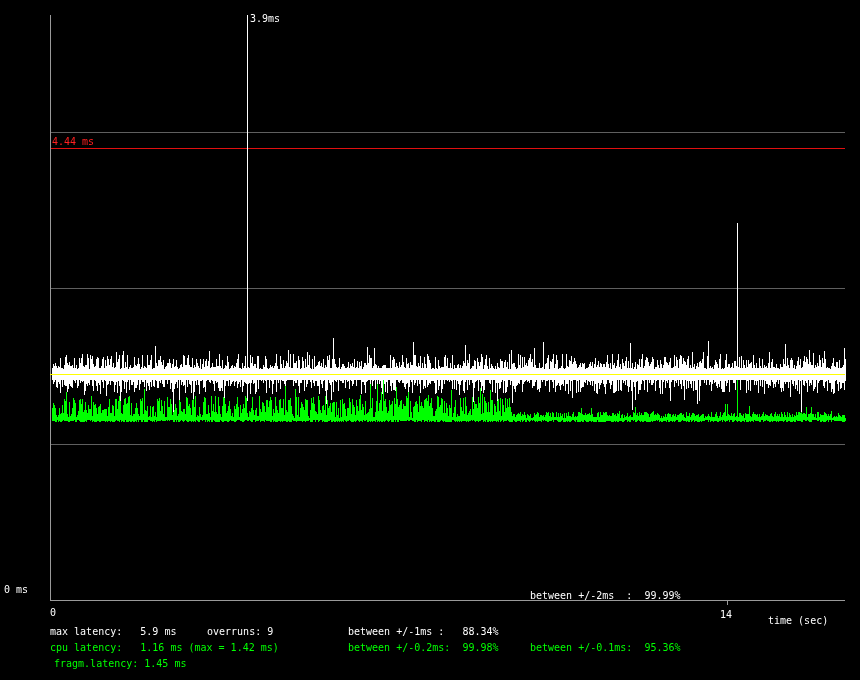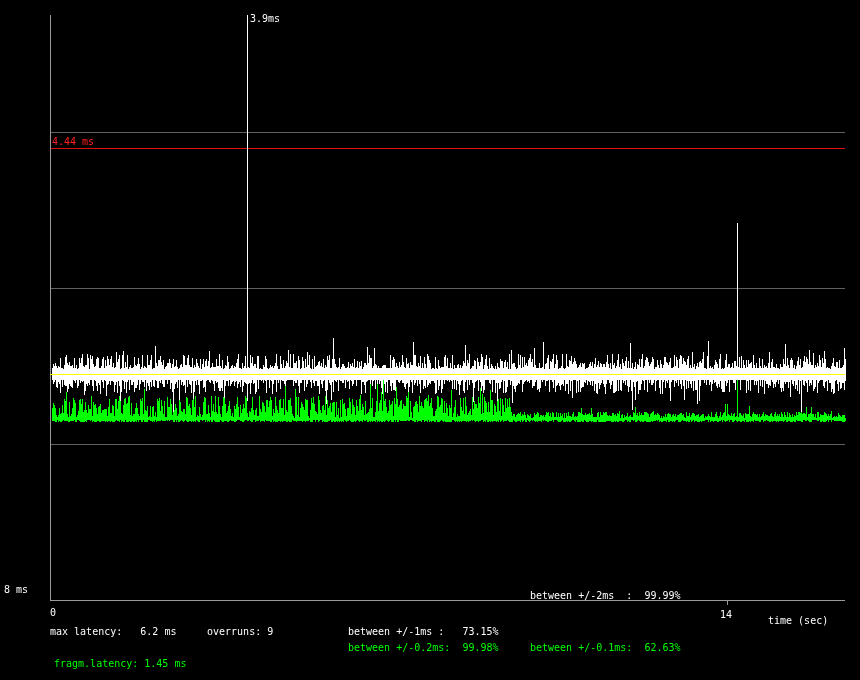--- a/index.html
+++ b/index.html
@@ -25,27 +25,28 @@
     <line id="yaxis" shape-rendering="crispEdges" x1="50.5" y1="15" x2="50.5" y2="600" stroke="#9a9a9a" stroke-width="1"></line>
     <line id="xaxis" shape-rendering="crispEdges" x1="50" y1="600.5" x2="845" y2="600.5" stroke="#9a9a9a" stroke-width="1"></line>
     <line id="tick10" shape-rendering="crispEdges" x1="727.5" y1="600" x2="727.5" y2="605" stroke="#9a9a9a" stroke-width="1"></line>
     <path id="greenpath" fill="none" stroke-width="1" shape-rendering="crispEdges" d="M52 408.2L52 420.8M53 403.2L53 421.0M54 405.3L54 420.5M55 407.8L55 421.8M56 415.0L56 421.9M57 416.9L57 420.4M58 414.5L58 422.3M59 408.0L59 421.0M60 414.2L60 422.2M61 412.6L61 421.6M62 404.6L62 421.1M63 412.8L63 420.4M64 399.0L64 420.6M65 400.7L65 421.4M66 391.7L66 421.2M67 413.6L67 420.9M68 417.0L68 422.2M69 402.3L69 421.5M70 416.4L70 420.6M71 414.1L71 421.0M72 408.4L72 421.4M73 398.2L73 420.7M74 400.0L74 420.2M75 402.5L75 421.6M76 417.1L76 421.6M77 415.4L77 420.3M78 411.4L78 420.4M79 400.3L79 420.5M80 398.7L80 422.2M81 403.6L81 422.2M82 398.5L82 422.3M83 411.6L83 422.2M84 410.2L84 421.8M85 402.1L85 421.4M86 409.8L86 421.5M87 412.5L87 420.4M88 404.5L88 420.1M89 409.0L89 420.2M90 408.9L90 420.8M91 396.0L91 420.2M92 415.5L92 421.5M93 402.3L93 420.5M94 405.4L94 422.3M95 404.1L95 421.7M96 408.0L96 422.2M97 414.4L97 421.2M98 406.9L98 420.9M99 406.0L99 422.0M100 403.7L100 422.0M101 412.6L101 421.2M102 409.9L102 421.2M103 409.5L103 421.2M104 408.8L104 421.4M105 408.9L105 422.3M106 408.6L106 420.7M107 416.4L107 421.9M108 407.2L108 420.6M109 399.0L109 421.0M110 412.5L110 422.2M111 412.5L111 421.2M112 404.8L112 421.8M113 405.6L113 422.3M114 415.7L114 421.5M115 399.1L115 420.8M116 399.3L116 420.3M117 409.2L117 420.9M118 400.5L118 420.5M119 396.2L119 422.2M120 399.5L120 420.2M121 413.2L121 422.0M122 413.7L122 421.4M123 405.2L123 422.1M124 399.3L124 422.0M125 397.5L125 420.0M126 404.4L126 421.9M127 402.5L127 422.1M128 397.4L128 421.9M129 395.8L129 420.9M130 415.4L130 422.1M131 402.6L131 422.1M132 415.5L132 420.7M133 414.4L133 421.7M134 414.3L134 422.1M135 408.4L135 421.4M136 403.3L136 422.2M137 408.2L137 420.4M138 413.7L138 421.8M139 415.6L139 420.4M140 399.4L140 420.1M141 400.5L141 421.6M142 398.0L142 422.3M143 413.7L143 420.1M144 388.6L144 421.7M145 410.1L145 422.0M146 411.4L146 421.8M147 405.7L147 421.6M148 417.1L148 420.2M149 415.5L149 420.1M150 405.7L150 420.9M151 417.0L151 420.8M152 406.9L152 421.5M153 406.2L153 420.7M154 416.4L154 422.3M155 411.6L155 420.4M156 416.7L156 422.0M157 398.5L157 421.4M158 400.5L158 420.5M159 397.8L159 420.6M160 411.0L160 420.7M161 399.9L161 420.1M162 406.1L162 421.2M163 414.1L163 420.9M164 401.0L164 421.1M165 416.7L165 420.9M166 416.7L166 420.3M167 396.9L167 421.1M168 407.0L168 420.1M169 407.4L169 420.7M170 399.2L170 420.0M171 404.2L171 420.4M172 414.9L172 420.3M173 408.9L173 421.9M174 410.2L174 421.7M175 404.2L175 420.2M176 407.9L176 421.5M177 415.8L177 420.4M178 414.1L178 421.9M179 400.3L179 421.9M180 402.3L180 421.1M181 411.0L181 420.2M182 411.8L182 421.1M183 409.2L183 421.6M184 408.9L184 421.3M185 414.3L185 420.3M186 397.4L186 420.6M187 398.2L187 421.8M188 405.6L188 422.0M189 403.6L189 421.3M190 408.4L190 420.9M191 414.7L191 422.0M192 399.7L192 420.7M193 396.8L193 421.7M194 406.5L194 420.5M195 396.4L195 422.3M196 416.8L196 420.3M197 414.6L197 420.6M198 416.3L198 421.5M199 407.0L199 421.5M200 413.8L200 420.3M201 417.0L201 420.1M202 415.4L202 420.7M203 402.3L203 420.2M204 396.9L204 420.4M205 398.4L205 421.8M206 413.6L206 420.2M207 414.0L207 422.2M208 405.0L208 420.6M209 412.8L209 422.2M210 417.4L210 420.0M211 396.1L211 422.3M212 411.0L212 421.5M213 403.7L213 420.4M214 411.5L214 421.2M215 396.1L215 421.6M216 412.0L216 421.6M217 413.6L217 422.2M218 396.7L218 421.6M219 406.3L219 422.3M220 413.6L220 420.2M221 417.1L221 420.6M222 405.6L222 422.3M223 397.4L223 421.7M224 396.3L224 421.4M225 404.0L225 421.1M226 413.2L226 420.9M227 410.7L227 421.7M228 405.5L228 422.0M229 401.4L229 420.6M230 408.6L230 420.0M231 415.6L231 420.5M232 413.0L232 421.1M233 416.8L233 421.0M234 405.6L234 422.0M235 408.8L235 421.8M236 403.8L236 421.4M237 397.3L237 420.2M238 406.9L238 420.0M239 416.8L239 420.2M240 405.3L240 420.8M241 412.9L241 420.7M242 409.3L242 421.7M243 403.8L243 421.6M244 407.8L244 420.8M245 396.1L245 420.4M246 397.7L246 420.4M247 413.1L247 420.8M248 417.0L248 420.7M249 411.2L249 420.1M250 411.6L250 420.8M251 407.5L251 421.7M252 397.4L252 421.8M253 410.2L253 420.4M254 415.2L254 420.4M255 410.2L255 421.6M256 408.2L256 421.4M257 416.2L257 421.0M258 415.9L258 420.6M259 396.4L259 420.4M260 408.5L260 422.1M261 411.7L261 421.4M262 401.7L262 421.1M263 402.6L263 421.4M264 405.7L264 421.6M265 411.6L265 420.1M266 399.9L266 421.3M267 400.2L267 420.7M268 406.6L268 421.3M269 400.8L269 420.8M270 396.6L270 421.5M271 399.8L271 421.5M272 416.0L272 420.0M273 409.3L273 422.1M274 412.7L274 421.2M275 397.4L275 421.9M276 405.7L276 422.3M277 409.8L277 421.8M278 412.9L278 420.7M279 400.3L279 421.2M280 398.5L280 421.6M281 407.5L281 420.9M282 407.5L282 422.1M283 398.8L283 420.7M284 414.6L284 420.6M285 385.2L285 420.7M286 410.0L286 422.0M287 412.3L287 421.8M288 399.5L288 420.9M289 400.3L289 421.8M290 397.8L290 422.3M291 405.6L291 421.5M292 413.7L292 420.2M293 415.7L293 420.5M294 417.6L294 420.9M295 388.9L295 420.5M296 397.3L296 421.9M297 415.4L297 421.2M298 396.6L298 420.6M299 417.4L299 420.8M300 407.6L300 420.7M301 402.3L301 420.7M302 404.2L302 422.1M303 407.4L303 420.7M304 409.6L304 421.4M305 399.1L305 421.8M306 400.4L306 421.0M307 399.6L307 420.9M308 415.8L308 420.7M309 417.6L309 420.3M310 409.5L310 421.7M311 398.4L311 422.1M312 403.3L312 421.8M313 397.0L313 420.2M314 404.0L314 420.0M315 411.2L315 422.2M316 411.6L316 420.4M317 413.7L317 420.4M318 396.2L318 421.8M319 399.8L319 420.8M320 409.7L320 420.0M321 413.1L321 420.0M322 405.6L322 421.8M323 404.9L323 421.0M324 409.9L324 422.0M325 396.0L325 421.8M326 415.4L326 422.0M327 400.1L327 421.6M328 408.2L328 420.6M329 406.0L329 421.2M330 403.1L330 420.4M331 411.5L331 421.6M332 403.1L332 422.1M333 401.6L333 421.1M334 401.8L334 421.6M335 417.0L335 421.5M336 401.6L336 420.6M337 415.4L337 421.7M338 408.2L338 421.3M339 417.5L339 422.1M340 400.3L340 421.1M341 416.9L341 422.3M342 399.2L342 420.7M343 403.7L343 421.8M344 403.2L344 420.1M345 409.2L345 421.2M346 416.3L346 421.5M347 407.6L347 421.2M348 407.9L348 420.7M349 398.1L349 420.4M350 401.9L350 420.8M351 414.4L351 422.2M352 399.4L352 421.8M353 404.8L353 421.6M354 406.9L354 421.4M355 414.6L355 422.3M356 399.7L356 420.7M357 406.2L357 420.2M358 411.3L358 421.0M359 398.6L359 422.1M360 394.8L360 420.6M361 410.4L361 420.6M362 403.6L362 422.2M363 406.7L363 420.3M364 415.3L364 421.4M365 401.0L365 421.4M366 414.3L366 420.3M367 413.4L367 422.2M368 412.1L368 421.9M369 409.4L369 421.0M370 416.1L370 422.0M371 407.5L371 421.0M372 398.0L372 421.8M373 416.8L373 421.3M374 417.2L374 421.1M375 412.2L375 422.3M376 400.7L376 420.4M377 411.2L377 421.6M378 411.3L378 420.8M379 402.8L379 421.6M380 400.0L380 420.7M381 392.0L381 422.0M382 411.2L382 421.5M383 397.7L383 420.5M384 400.8L384 421.9M385 398.5L385 420.5M386 406.6L386 420.3M387 413.0L387 421.3M388 410.7L388 422.3M389 399.9L389 421.1M390 404.6L390 420.0M391 404.3L391 421.7M392 400.5L392 422.2M393 415.6L393 422.0M394 397.7L394 420.4M395 404.1L395 421.9M396 387.1L396 420.1M397 398.7L397 422.1M398 406.8L398 422.0M399 405.0L399 420.2M400 401.2L400 420.5M401 399.6L401 420.7M402 409.4L402 421.4M403 403.8L403 421.3M404 405.9L404 420.6M405 405.8L405 421.2M406 396.4L406 421.3M407 397.5L407 420.3M408 408.7L408 421.3M409 416.5L409 420.9M410 401.2L410 420.0M411 411.5L411 420.3M412 417.6L412 421.1M413 407.4L413 421.4M414 405.7L414 422.0M415 401.9L415 421.6M416 401.0L416 420.4M417 403.7L417 421.9M418 411.8L418 420.8M419 396.3L419 420.7M420 406.2L420 421.2M421 402.0L421 422.3M422 405.6L422 420.3M423 408.4L423 420.4M424 400.4L424 422.1M425 399.0L425 420.6M426 398.2L426 420.6M427 401.1L427 421.7M428 394.5L428 420.3M429 405.5L429 421.7M430 403.4L430 420.5M431 398.3L431 421.7M432 408.4L432 421.3M433 416.1L433 420.5M434 416.4L434 421.6M435 410.7L435 422.1M436 409.0L436 420.4M437 396.4L437 421.8M438 397.3L438 422.2M439 406.6L439 421.7M440 404.9L440 420.6M441 398.2L441 420.0M442 398.7L442 421.1M443 413.1L443 421.9M444 400.5L444 421.1M445 413.1L445 421.7M446 403.1L446 422.2M447 408.2L447 421.9M448 415.6L448 422.3M449 405.4L449 422.3M450 407.5L450 421.8M451 389.5L451 421.5M452 416.6L452 420.3M453 413.3L453 420.2M454 407.4L454 421.0M455 400.0L455 421.7M456 416.8L456 420.5M457 414.4L457 422.1M458 415.6L458 421.3M459 416.3L459 422.1M460 398.1L460 421.3M461 406.7L461 422.1M462 411.0L462 420.8M463 397.5L463 420.8M464 413.5L464 421.2M465 397.1L465 421.4M466 405.9L466 421.8M467 414.6L467 421.4M468 413.2L468 421.9M469 411.2L469 421.2M470 409.2L470 420.6M471 415.2L471 420.2M472 396.6L472 421.2M473 409.0L473 420.4M474 401.4L474 421.4M475 404.4L475 422.0M476 403.8L476 421.2M477 407.8L477 421.0M478 397.3L478 421.8M479 403.0L479 421.4M480 388.0L480 421.1M481 414.0L481 420.4M482 393.5L482 420.0M483 412.6L483 422.1M484 396.9L484 421.4M485 400.6L485 421.6M486 402.9L486 420.1M487 412.0L487 421.6M488 402.1L488 421.6M489 411.7L489 421.0M490 390.0L490 421.5M491 400.2L491 421.2M492 400.4L492 421.8M493 415.4L493 421.4M494 403.5L494 420.8M495 406.1L495 420.8M496 412.4L496 421.8M497 400.1L497 420.6M498 399.0L498 422.1M499 411.2L499 420.4M500 398.1L500 422.0M501 416.0L501 421.1M502 398.9L502 420.1M503 405.3L503 422.1M504 411.8L504 420.5M505 397.5L505 420.7M506 408.0L506 420.5M507 398.7L507 420.2M508 407.4L508 421.1M509 397.6L509 421.7M510 407.4L510 421.5M511 412.1L511 421.8M512 415.5L512 421.6M513 414.4L513 420.0M514 414.1L514 420.9M515 417.4L515 421.7M516 414.7L516 422.1M517 413.7L517 421.0M518 413.2L518 421.0M519 414.0L519 421.4M520 411.9L520 422.2M521 415.8L521 420.4M522 413.9L522 421.5M523 414.8L523 420.7M524 412.2L524 420.1M525 415.0L525 422.0M526 417.5L526 421.9M527 414.0L527 420.0M528 415.1L528 420.5M529 415.8L529 422.2M530 414.4L530 421.1M531 417.6L531 420.1M532 417.6L532 420.6M533 417.4L533 420.1M534 413.0L534 421.1M535 415.4L535 421.9M536 414.0L536 420.6M537 412.3L537 422.0M538 412.5L538 421.2M539 416.8L539 420.7M540 414.8L540 420.9M541 414.9L541 421.7M542 415.5L542 420.4M543 414.7L543 420.5M544 417.0L544 420.4M545 415.2L545 421.1M546 411.9L546 421.1M547 412.6L547 422.2M548 412.2L548 422.2M549 415.7L549 421.0M550 413.1L550 421.2M551 416.7L551 421.2M552 411.5L552 420.4M553 412.7L553 422.0M554 417.4L554 420.2M555 417.3L555 420.4M556 411.9L556 420.4M557 416.7L557 420.5M558 413.1L558 421.9M559 416.8L559 421.7M560 413.1L560 421.5M561 416.1L561 421.2M562 413.5L562 420.2M563 417.5L563 421.9M564 412.9L564 421.9M565 417.6L565 422.1M566 412.6L566 421.4M567 416.0L567 421.9M568 412.1L568 420.6M569 416.0L569 421.9M570 416.4L570 422.0M571 417.4L571 420.9M572 413.8L572 420.0M573 411.9L573 420.4M574 416.8L574 420.8M575 416.1L575 422.3M576 417.3L576 420.0M577 415.7L577 421.6M578 412.4L578 422.0M579 411.7L579 422.1M580 413.0L580 422.2M581 408.4L581 421.4M582 413.9L582 421.8M583 414.7L583 422.0M584 415.3L584 420.1M585 413.3L585 421.3M586 415.1L586 421.8M587 414.3L587 422.3M588 413.8L588 422.1M589 412.9L589 420.7M590 415.1L590 421.2M591 408.3L591 421.7M592 413.8L592 421.2M593 416.6L593 421.6M594 417.1L594 422.0M595 416.7L595 422.2M596 416.9L596 421.9M597 413.3L597 420.2M598 412.4L598 421.8M599 416.8L599 421.5M600 411.7L600 421.8M601 414.8L601 422.0M602 414.9L602 421.7M603 411.5L603 421.5M604 412.7L604 421.8M605 412.4L605 422.3M606 411.5L606 421.3M607 415.4L607 420.6M608 416.0L608 421.1M609 415.1L609 420.8M610 416.1L610 420.9M611 416.2L611 421.8M612 412.7L612 422.0M613 412.7L613 422.0M614 415.2L614 421.2M615 413.7L615 421.7M616 415.8L616 420.9M617 413.3L617 422.0M618 414.1L618 422.1M619 411.4L619 421.2M620 417.6L620 420.7M621 415.4L621 421.0M622 414.1L622 421.5M623 417.5L623 422.3M624 414.5L624 420.6M625 416.9L625 420.4M626 416.1L626 420.3M627 413.1L627 421.7M628 416.6L628 421.0M629 416.2L629 421.9M630 415.3L630 422.3M631 417.4L631 420.3M632 416.5L632 420.3M633 412.1L633 421.3M634 413.4L634 420.2M635 407.3L635 421.9M636 415.2L636 421.9M637 413.2L637 421.1M638 416.2L638 420.3M639 411.9L639 420.7M640 415.4L640 422.0M641 413.2L641 421.3M642 415.3L642 422.3M643 415.2L643 422.1M644 411.8L644 420.5M645 412.2L645 421.0M646 411.7L646 421.5M647 413.0L647 422.2M648 414.0L648 422.0M649 417.4L649 422.1M650 414.4L650 421.5M651 413.0L651 420.5M652 411.6L652 421.7M653 411.4L653 420.6M654 415.1L654 421.0M655 414.0L655 420.5M656 415.4L656 420.3M657 413.0L657 420.5M658 414.0L658 420.4M659 414.5L659 422.1M660 417.5L660 420.9M661 415.6L661 422.0M662 417.5L662 421.9M663 416.2L663 421.0M664 416.5L664 421.0M665 413.5L665 420.8M666 416.5L666 421.9M667 414.1L667 420.3M668 413.3L668 422.2M669 413.9L669 421.9M670 414.2L670 421.0M671 416.5L671 420.7M672 414.6L672 422.0M673 414.0L673 421.1M674 415.7L674 422.2M675 414.2L675 421.2M676 416.9L676 420.2M677 415.4L677 420.3M678 414.5L678 421.6M679 414.2L679 422.0M680 412.5L680 421.6M681 412.8L681 421.0M682 414.5L682 420.4M683 413.6L683 421.0M684 416.6L684 420.6M685 417.5L685 420.7M686 412.3L686 421.6M687 416.1L687 421.2M688 415.8L688 421.9M689 413.0L689 421.6M690 417.4L690 420.0M691 415.2L691 421.5M692 413.2L692 420.7M693 413.3L693 420.2M694 413.9L694 421.8M695 415.7L695 420.5M696 415.0L696 421.4M697 414.8L697 422.0M698 414.0L698 421.7M699 417.1L699 421.6M700 416.2L700 420.6M701 415.4L701 421.6M702 413.7L702 421.1M703 413.5L703 421.1M704 417.6L704 421.2M705 416.0L705 420.3M706 417.2L706 420.1M707 416.1L707 420.2M708 414.3L708 421.7M709 416.4L709 420.3M710 416.7L710 422.0M711 412.2L711 421.1M712 416.7L712 420.7M713 416.9L713 422.3M714 416.6L714 421.1M715 414.3L715 420.8M716 411.7L716 420.5M717 416.4L717 422.3M718 417.5L718 421.8M719 416.2L719 420.6M720 411.9L720 420.6M721 417.0L721 420.1M722 415.3L722 421.5M723 412.5L723 420.3M724 412.4L724 420.5M725 404.0L725 421.9M726 416.0L726 420.9M727 404.0L727 420.9M728 413.9L728 420.4M729 415.4L729 422.2M730 416.4L730 420.4M731 412.6L731 420.0M732 416.0L732 422.2M733 414.2L733 422.1M734 413.1L734 421.2M735 416.9L735 420.4M736 416.0L736 421.1M737 412.9L737 422.3M738 416.8L738 420.7M739 412.9L739 421.1M740 413.2L740 421.7M741 414.8L741 422.0M742 416.3L742 420.5M743 413.7L743 421.4M744 417.6L744 421.7M745 412.8L745 420.0M746 414.4L746 422.0M747 414.1L747 421.7M748 413.6L748 421.9M749 405.5L749 421.3M750 416.1L750 422.0M751 417.2L751 420.9M752 414.4L752 420.5M753 411.5L753 421.7M754 414.1L754 420.2M755 414.3L755 420.6M756 415.0L756 420.7M757 414.4L757 420.6M758 417.1L758 421.0M759 414.3L759 421.7M760 417.2L760 421.6M761 415.8L761 420.3M762 414.0L762 420.0M763 412.4L763 421.5M764 415.9L764 421.1M765 413.9L765 421.2M766 414.5L766 420.4M767 415.3L767 421.3M768 415.9L768 420.7M769 415.9L769 422.2M770 414.4L770 422.0M771 413.2L771 421.4M772 416.2L772 421.9M773 416.9L773 420.7M774 414.0L774 421.1M775 412.3L775 420.8M776 416.1L776 422.1M777 414.3L777 420.9M778 416.2L778 421.8M779 413.6L779 421.2M780 417.0L780 421.0M781 411.6L781 420.5M782 413.9L782 420.6M783 417.2L783 421.7M784 412.1L784 421.1M785 415.4L785 420.3M786 417.3L786 421.9M787 412.0L787 421.9M788 417.4L788 421.0M789 413.1L789 420.5M790 415.2L790 421.8M791 417.0L791 421.7M792 413.7L792 422.0M793 417.0L793 420.9M794 414.6L794 421.6M795 416.2L795 422.1M796 411.6L796 420.2M797 415.3L797 421.3M798 411.7L798 421.0M799 412.2L799 421.2M800 413.0L800 420.6M801 411.9L801 421.9M802 414.2L802 422.0M803 413.3L803 420.3M804 412.5L804 420.1M805 414.1L805 421.0M806 406.7L806 420.5M807 416.8L807 420.2M808 413.7L808 420.7M809 414.2L809 421.7M810 413.0L810 421.9M811 406.5L811 421.6M812 414.3L812 420.4M813 413.7L813 420.3M814 416.7L814 420.0M815 413.6L815 420.0M816 417.6L816 420.0M817 412.2L817 421.1M818 411.9L818 420.5M819 417.3L819 420.3M820 413.6L820 422.2M821 414.9L821 422.3M822 414.9L822 420.6M823 415.2L823 421.9M824 412.2L824 421.7M825 413.0L825 422.3M826 413.7L826 421.4M827 416.4L827 420.2M828 414.2L828 421.9M829 415.8L829 420.1M830 414.3L830 420.4M831 410.6L831 421.5M832 417.6L832 420.1M833 417.2L833 420.0M834 416.4L834 420.9M835 416.5L835 420.5M836 415.8L836 421.0M837 416.9L837 420.9M838 412.6L838 421.4M839 414.9L839 421.0M840 416.0L840 420.5M841 416.9L841 420.8M842 414.6L842 421.6M843 414.9L843 421.8M844 415.4L844 422.0M845 417.6L845 421.4M370 378.6788L370 420.76099999999997M377 381.796L377 420.76099999999997M383 377.12019999999995L383 420.76099999999997M408 380.2374L408 420.76099999999997M737 366.21L737 420.76099999999997" stroke="#00ff00"></path>
     <path id="whitepath" fill="none" stroke-width="1" shape-rendering="crispEdges" d="M52 368.0L52 380.0M53 364.4L53 383.9M54 365.5L54 381.8M55 362.7L55 379.6M56 366.0L56 387.4M57 368.1L57 387.7M58 365.7L58 381.7M59 367.0L59 384.3M60 357.6L60 393.0M61 368.3L61 379.7M62 368.2L62 387.4M63 368.5L63 379.9M64 364.5L64 384.9M65 357.4L65 385.6M66 354.7L66 385.6M67 362.6L67 391.5M68 365.0L68 389.4M69 362.1L69 383.9M70 366.1L70 386.2M71 366.0L71 386.5M72 365.3L72 388.3M73 368.4L73 380.1M74 357.9L74 381.4M75 368.4L75 383.3M76 365.0L76 379.6M77 368.5L77 388.2M78 367.8L78 385.5M79 358.0L79 380.3M80 362.8L80 383.2M81 357.6L81 380.9M82 354.1L82 381.5M83 365.6L83 381.4M84 367.0L84 395.4M85 365.1L85 390.6M86 364.5L86 383.7M87 354.3L87 385.8M88 357.9L88 383.0M89 368.5L89 384.8M90 355.4L90 380.2M91 358.5L91 379.5M92 355.8L92 385.5M93 364.1L93 391.2M94 366.6L94 379.6M95 365.8L95 380.7M96 358.7L96 385.8M97 356.6L97 390.6M98 357.7L98 382.5M99 367.8L99 385.1M100 367.6L100 394.3M101 366.2L101 379.7M102 358.9L102 382.3M103 356.6L103 388.2M104 368.0L104 379.9M105 360.4L105 381.2M106 366.2L106 395.5M107 355.6L107 385.4M108 359.1L108 384.2M109 365.1L109 381.4M110 359.0L110 384.7M111 355.7L111 380.9M112 366.8L112 380.9M113 363.1L113 382.4M114 368.4L114 391.7M115 367.0L115 385.2M116 351.7L116 382.3M117 362.3L117 393.0M118 359.1L118 380.8M119 354.9L119 385.5M120 368.5L120 401.4M121 368.3L121 391.6M122 355.4L122 380.3M123 351.1L123 380.5M124 367.9L124 389.2M125 361.9L125 381.6M126 367.0L126 392.8M127 354.6L127 382.4M128 368.5L128 379.5M129 367.0L129 389.7M130 364.7L130 379.7M131 367.6L131 384.7M132 368.4L132 384.6M133 366.8L133 382.3M134 357.4L134 392.0M135 365.2L135 387.5M136 366.2L136 387.9M137 364.1L137 385.2M138 357.6L138 379.8M139 363.6L139 390.4M140 368.5L140 383.6M141 367.4L141 379.5M142 354.6L142 382.2M143 367.8L143 382.1M144 365.6L144 387.0M145 366.9L145 379.5M146 367.5L146 390.6M147 354.8L147 383.2M148 365.0L148 385.9M149 364.8L149 389.5M150 359.6L150 382.1M151 354.9L151 386.5M152 368.5L152 380.0M153 368.0L153 386.3M154 368.0L154 387.0M155 346.1L155 379.5M156 362.7L156 381.3M157 366.0L157 387.8M158 359.7L158 387.5M159 359.7L159 381.2M160 356.0L160 383.0M161 362.0L161 380.2M162 365.0L162 383.7M163 360.1L163 386.5M164 368.5L164 387.4M165 367.4L165 380.3M166 365.8L166 379.5M167 363.4L167 383.8M168 363.4L168 380.2M169 359.3L169 380.1M170 363.0L170 389.4M171 368.1L171 383.0M172 364.3L172 391.8M173 359.1L173 412.3M174 367.3L174 388.5M175 366.1L175 383.7M176 360.2L176 382.1M177 367.3L177 388.1M178 368.5L178 379.5M179 367.7L179 399.8M180 364.8L180 379.5M181 364.1L181 385.2M182 366.5L182 382.1M183 354.7L183 386.2M184 356.1L184 384.6M185 365.1L185 392.7M186 365.1L186 379.8M187 358.0L187 387.1M188 355.4L188 379.5M189 365.0L189 383.6M190 366.7L190 384.5M191 366.7L191 392.6M192 358.2L192 380.8M193 368.0L193 399.3M194 365.1L194 391.6M195 367.0L195 380.6M196 358.5L196 384.7M197 362.8L197 380.0M198 366.1L198 384.8M199 368.2L199 393.7M200 359.2L200 380.7M201 368.5L201 381.4M202 364.2L202 380.3M203 359.1L203 388.1M204 367.4L204 386.5M205 361.3L205 391.9M206 358.6L206 381.4M207 366.3L207 379.6M208 361.3L208 379.5M209 351.0L209 381.5M210 368.2L210 382.6M211 366.8L211 379.8M212 362.8L212 381.2M213 367.3L213 383.6M214 366.5L214 390.8M215 366.8L215 380.7M216 358.9L216 383.0M217 366.3L217 381.6M218 366.2L218 387.9M219 354.4L219 391.1M220 366.2L220 391.3M221 367.9L221 387.9M222 360.4L222 391.2M223 368.5L223 379.6M224 368.3L224 398.3M225 364.9L225 385.5M226 366.4L226 380.7M227 355.7L227 380.5M228 362.4L228 386.0M229 368.5L229 379.6M230 367.9L230 386.0M231 366.2L231 384.2M232 365.1L232 381.6M233 368.3L233 380.9M234 365.9L234 386.2M235 367.0L235 382.2M236 362.8L236 380.6M237 358.6L237 387.5M238 353.8L238 383.9M239 367.9L239 381.5M240 368.4L240 386.6M241 368.5L241 379.5M242 363.1L242 392.3M243 367.7L243 386.4M244 366.0L244 381.8M245 355.8L245 383.4M246 367.9L246 384.3M247 362.0L247 401.1M248 366.7L248 384.4M249 367.9L249 383.2M250 354.8L250 394.1M251 363.3L251 382.5M252 357.4L252 379.5M253 366.0L253 384.3M254 363.8L254 383.1M255 363.7L255 393.8M256 367.7L256 391.9M257 355.7L257 379.7M258 356.3L258 388.6M259 368.5L259 379.6M260 368.4L260 379.9M261 368.5L261 381.2M262 368.5L262 379.6M263 365.0L263 383.4M264 367.3L264 380.4M265 356.4L265 380.5M266 359.2L266 392.8M267 368.3L267 379.6M268 368.5L268 379.5M269 368.2L269 387.8M270 364.8L270 379.5M271 366.8L271 381.4M272 366.4L272 393.8M273 367.5L273 384.3M274 366.2L274 379.7M275 362.9L275 379.5M276 354.4L276 391.7M277 366.0L277 379.8M278 368.5L278 383.0M279 368.5L279 380.1M280 356.1L280 389.2M281 363.8L281 380.3M282 368.1L282 381.0M283 360.3L283 380.5M284 368.0L284 384.1M285 366.2L285 385.9M286 361.4L286 380.6M287 363.4L287 380.0M288 349.9L288 379.5M289 367.3L289 379.5M290 353.7L290 380.3M291 368.2L291 380.2M292 367.7L292 379.5M293 353.9L293 386.1M294 362.7L294 380.7M295 363.0L295 383.1M296 361.2L296 383.1M297 368.2L297 379.5M298 355.5L298 385.7M299 359.9L299 392.9M300 368.5L300 383.4M301 368.4L301 382.5M302 357.2L302 379.8M303 361.3L303 379.9M304 368.4L304 390.9M305 359.2L305 379.7M306 367.4L306 386.9M307 352.0L307 384.0M308 365.1L308 379.8M309 354.6L309 380.0M310 368.3L310 382.4M311 368.5L311 387.9M312 359.1L312 380.4M313 368.5L313 383.2M314 356.2L314 385.8M315 366.9L315 381.0M316 365.8L316 380.8M317 365.3L317 385.5M318 361.7L318 385.8M319 361.2L319 393.6M320 365.7L320 380.2M321 362.6L321 383.6M322 366.8L322 388.1M323 359.4L323 381.0M324 368.1L324 379.6M325 364.7L325 390.5M326 367.2L326 404.1M327 356.3L327 389.8M328 359.9L328 379.7M329 355.3L329 382.8M330 367.5L330 385.2M331 368.2L331 399.6M332 358.8L332 382.4M333 361.3L333 392.4M334 359.2L334 379.7M335 363.5L335 380.8M336 366.7L336 381.6M337 368.0L337 379.6M338 367.3L338 391.2M339 358.0L339 379.9M340 368.5L340 380.6M341 367.3L341 380.5M342 364.3L342 382.6M343 363.5L343 383.1M344 366.2L344 379.6M345 368.4L345 387.6M346 368.4L346 379.6M347 366.9L347 381.8M348 362.1L348 381.0M349 368.1L349 388.5M350 364.1L350 380.0M351 366.4L351 380.5M352 362.7L352 385.9M353 367.2L353 383.8M354 358.7L354 379.6M355 367.7L355 379.6M356 366.8L356 385.7M357 360.6L357 379.5M358 367.9L358 380.0M359 362.3L359 379.8M360 366.4L360 379.6M361 360.9L361 393.8M362 368.5L362 382.0M363 366.6L363 381.5M364 362.8L364 385.1M365 362.6L365 393.1M366 364.8L366 382.1M367 347.1L367 381.2M368 362.5L368 379.6M369 355.1L369 379.6M370 358.4L370 384.4M371 358.2L371 380.2M372 367.8L372 386.3M373 366.0L373 380.6M374 348.1L374 379.5M375 364.4L375 388.9M376 365.3L376 379.8M377 368.3L377 383.7M378 366.4L378 380.0M379 367.9L379 383.7M380 367.5L380 380.5M381 367.8L381 387.7M382 366.0L382 394.0M383 365.0L383 379.6M384 364.5L384 383.8M385 364.8L385 392.1M386 367.8L386 381.9M387 367.9L387 392.6M388 367.9L388 379.6M389 367.6L389 379.7M390 354.5L390 385.7M391 368.3L391 390.6M392 359.5L392 382.8M393 357.2L393 390.4M394 359.3L394 389.8M395 367.0L395 390.5M396 362.5L396 379.6M397 365.8L397 380.0M398 367.8L398 381.6M399 361.5L399 382.9M400 367.0L400 381.3M401 365.2L401 380.0M402 355.0L402 382.5M403 361.6L403 382.6M404 366.8L404 387.0M405 368.4L405 388.5M406 357.5L406 384.3M407 364.1L407 383.1M408 362.5L408 392.1M409 368.0L409 387.2M410 362.3L410 379.5M411 364.8L411 381.5M412 365.0L412 393.4M413 341.6L413 379.6M414 354.8L414 385.3M415 354.6L415 382.6M416 365.7L416 380.4M417 366.9L417 385.8M418 362.6L418 379.9M419 366.3L419 384.2M420 356.1L420 393.4M421 368.4L421 380.1M422 363.1L422 379.9M423 368.1L423 388.7M424 356.5L424 386.3M425 363.8L425 387.6M426 368.4L426 380.1M427 353.8L427 387.4M428 355.7L428 384.6M429 359.8L429 383.3M430 363.1L430 384.4M431 368.5L431 381.2M432 367.6L432 381.1M433 368.3L433 381.2M434 368.5L434 383.2M435 356.9L435 394.0M436 368.1L436 392.9M437 368.5L437 380.4M438 360.3L438 389.7M439 365.7L439 386.2M440 368.0L440 379.7M441 367.2L441 393.4M442 367.4L442 388.8M443 366.6L443 379.5M444 356.6L444 383.7M445 354.6L445 379.5M446 366.3L446 379.5M447 357.6L447 380.5M448 367.8L448 379.5M449 367.5L449 382.4M450 363.4L450 379.6M451 368.1L451 381.0M452 354.9L452 389.2M453 368.5L453 380.3M454 365.3L454 389.0M455 367.7L455 379.7M456 368.4L456 389.8M457 364.9L457 380.5M458 364.0L458 384.0M459 368.1L459 395.0M460 364.6L460 384.6M461 367.8L461 381.4M462 365.7L462 379.6M463 361.0L463 391.2M464 363.1L464 392.8M465 345.4L465 382.0M466 366.0L466 380.3M467 359.5L467 390.4M468 362.8L468 380.3M469 354.4L469 385.0M470 368.5L470 379.6M471 368.4L471 379.5M472 366.0L472 382.7M473 365.9L473 401.5M474 359.6L474 388.1M475 361.1L475 381.7M476 368.5L476 380.6M477 358.1L477 379.8M478 362.1L478 391.1M479 366.2L479 379.6M480 362.0L480 381.6M481 353.9L481 391.2M482 356.7L482 386.3M483 368.5L483 392.6M484 365.3L484 390.2M485 359.4L485 380.2M486 354.9L486 379.5M487 365.6L487 379.5M488 368.5L488 379.5M489 357.9L489 383.3M490 367.7L490 383.5M491 364.0L491 379.7M492 365.9L492 391.7M493 367.8L493 379.6M494 368.5L494 379.7M495 366.0L495 392.8M496 368.5L496 383.0M497 362.6L497 401.4M498 366.8L498 382.9M499 367.7L499 388.5M500 358.5L500 387.5M501 360.7L501 381.6M502 361.0L502 379.8M503 367.9L503 392.8M504 362.4L504 381.4M505 360.2L505 393.3M506 366.7L506 392.3M507 361.6L507 387.2M508 368.5L508 379.5M509 353.9L509 380.0M510 368.5L510 385.0M511 349.9L511 381.4M512 364.4L512 403.3M513 363.3L513 386.2M514 362.8L514 389.4M515 367.2L515 391.6M516 368.5L516 386.3M517 367.9L517 385.3M518 354.3L518 383.4M519 365.1L519 384.1M520 355.0L520 379.5M521 367.8L521 379.5M522 357.2L522 392.3M523 367.2L523 383.7M524 357.2L524 381.5M525 365.4L525 380.5M526 363.0L526 380.3M527 365.5L527 381.7M528 360.3L528 381.3M529 358.2L529 383.1M530 354.1L530 380.1M531 361.9L531 379.9M532 359.3L532 387.5M533 367.0L533 386.3M534 348.4L534 385.8M535 364.9L535 382.1M536 368.2L536 379.5M537 367.8L537 389.6M538 368.1L538 388.5M539 363.3L539 391.7M540 368.1L540 388.4M541 367.9L541 380.0M542 367.0L542 381.7M543 341.6L543 379.7M544 368.5L544 380.0M545 364.0L545 385.7M546 363.1L546 381.3M547 357.9L547 381.4M548 355.2L548 379.7M549 368.5L549 392.3M550 361.0L550 379.8M551 361.7L551 379.8M552 359.1L552 381.9M553 354.4L553 387.6M554 367.8L554 379.6M555 363.9L555 392.2M556 355.2L556 386.0M557 360.3L557 385.4M558 368.5L558 382.5M559 368.1L559 386.4M560 368.0L560 389.9M561 366.1L561 384.6M562 353.9L562 384.2M563 367.8L563 385.5M564 368.5L564 380.1M565 368.4L565 390.9M566 354.1L566 384.2M567 366.0L567 384.1M568 367.4L568 394.2M569 359.5L569 379.7M570 360.8L570 391.2M571 356.2L571 380.6M572 364.2L572 397.5M573 362.1L573 380.1M574 358.0L574 379.6M575 360.7L575 379.5M576 363.8L576 393.3M577 368.3L577 381.0M578 366.7L578 392.3M579 365.2L579 379.8M580 363.4L580 392.1M581 366.8L581 388.4M582 362.8L582 387.2M583 363.9L583 387.1M584 363.3L584 381.8M585 368.5L585 382.5M586 368.4L586 379.7M587 367.9L587 384.7M588 367.1L588 381.2M589 364.0L589 382.2M590 362.3L590 385.4M591 366.3L591 380.5M592 362.3L592 386.4M593 368.2L593 380.8M594 363.5L594 390.7M595 358.3L595 384.1M596 366.9L596 393.0M597 364.8L597 393.5M598 360.8L598 382.8M599 366.6L599 388.7M600 363.3L600 384.8M601 364.2L601 382.8M602 366.8L602 379.5M603 364.3L603 383.7M604 364.3L604 387.2M605 366.9L605 394.3M606 362.3L606 384.3M607 355.1L607 379.6M608 363.9L608 380.1M609 368.3L609 383.1M610 363.3L610 388.5M611 368.5L611 385.2M612 354.3L612 381.2M613 365.1L613 392.6M614 363.0L614 393.4M615 368.4L615 391.5M616 365.6L616 391.2M617 359.9L617 379.5M618 353.8L618 391.0M619 366.6L619 380.0M620 363.8L620 389.7M621 368.5L621 391.1M622 358.7L622 380.0M623 362.7L623 382.7M624 365.9L624 380.8M625 360.5L625 384.5M626 356.6L626 379.8M627 367.9L627 386.1M628 361.2L628 391.5M629 368.1L629 386.6M630 342.5L630 380.4M631 368.2L631 391.3M632 363.2L632 409.8M633 368.5L633 382.4M634 366.9L634 387.2M635 361.7L635 399.9M636 368.5L636 381.9M637 363.8L637 381.0M638 365.1L638 393.5M639 359.1L639 389.5M640 366.6L640 389.9M641 358.9L641 384.1M642 354.2L642 379.6M643 368.2L643 381.2M644 365.5L644 389.9M645 360.1L645 379.6M646 356.5L646 379.6M647 357.9L647 392.4M648 362.4L648 379.5M649 365.6L649 382.7M650 364.3L650 379.6M651 361.6L651 384.7M652 357.0L652 384.8M653 358.8L653 382.6M654 368.5L654 379.5M655 367.4L655 391.3M656 366.7L656 380.5M657 359.7L657 379.6M658 365.2L658 379.6M659 368.1L659 388.0M660 359.7L660 393.6M661 364.2L661 379.5M662 368.3L662 393.9M663 364.5L663 382.4M664 356.7L664 380.1M665 357.0L665 387.5M666 361.5L666 380.6M667 362.5L667 382.6M668 365.1L668 379.6M669 361.9L669 388.1M670 358.1L670 400.7M671 367.5L671 381.7M672 368.0L672 379.8M673 366.5L673 380.1M674 354.8L674 387.0M675 366.0L675 380.5M676 356.5L676 383.2M677 359.5L677 379.8M678 368.0L678 386.2M679 358.5L679 379.5M680 354.7L680 383.5M681 356.1L681 389.3M682 363.8L682 379.6M683 357.9L683 385.7M684 360.8L684 399.6M685 361.7L685 380.1M686 364.6L686 388.5M687 358.9L687 380.5M688 356.1L688 388.0M689 368.3L689 380.8M690 364.8L690 384.2M691 367.5L691 388.4M692 351.7L692 380.8M693 367.3L693 390.5M694 364.4L694 380.6M695 368.5L695 389.6M696 365.7L696 389.9M697 362.8L697 403.6M698 367.1L698 380.2M699 361.7L699 401.3M700 360.8L700 386.4M701 363.0L701 380.0M702 359.2L702 379.7M703 351.9L703 380.3M704 368.2L704 382.6M705 368.2L705 380.1M706 368.5L706 385.1M707 355.8L707 379.5M708 341.1L708 380.1M709 367.7L709 384.8M710 365.9L710 381.5M711 368.2L711 390.7M712 366.7L712 384.3M713 368.5L713 379.6M714 364.8L714 382.5M715 359.7L715 382.1M716 362.0L716 386.1M717 363.8L717 388.2M718 367.6L718 384.1M719 358.9L719 387.2M720 353.8L720 380.9M721 368.5L721 389.2M722 368.3L722 391.5M723 368.5L723 391.7M724 367.6L724 391.7M725 360.1L725 380.9M726 353.9L726 385.8M727 366.6L727 382.8M728 363.6L728 379.6M729 363.5L729 392.3M730 368.3L730 380.0M731 367.4L731 380.1M732 363.3L732 379.6M733 367.5L733 383.3M734 360.7L734 383.2M735 360.6L735 390.2M736 365.5L736 379.5M737 360.5L737 379.8M738 366.5L738 379.7M739 357.3L739 379.6M740 368.0L740 389.5M741 356.3L741 380.2M742 368.2L742 379.6M743 360.3L743 380.2M744 364.7L744 379.5M745 368.3L745 379.8M746 360.2L746 393.1M747 367.3L747 380.8M748 360.2L748 389.5M749 364.1L749 379.9M750 363.2L750 390.6M751 361.8L751 379.8M752 367.7L752 380.3M753 354.6L753 379.5M754 364.7L754 385.3M755 367.7L755 381.3M756 363.3L756 385.0M757 368.1L757 380.6M758 368.4L758 392.9M759 358.1L759 379.5M760 366.3L760 386.0M761 368.0L761 379.5M762 359.1L762 387.0M763 367.8L763 379.5M764 365.3L764 393.6M765 366.7L765 381.0M766 366.0L766 384.3M767 368.4L767 384.3M768 363.0L768 387.5M769 352.2L769 385.4M770 367.7L770 385.7M771 362.4L771 380.0M772 359.2L772 382.2M773 367.2L773 387.5M774 367.3L774 383.5M775 368.4L775 387.2M776 364.1L776 381.6M777 367.5L777 379.5M778 367.5L778 383.9M779 368.5L779 379.5M780 363.8L780 388.3M781 366.5L781 391.8M782 366.9L782 387.6M783 359.0L783 390.6M784 364.3L784 382.4M785 343.6L785 384.1M786 365.9L786 381.8M787 357.5L787 382.0M788 365.0L788 388.4M789 367.8L789 382.4M790 360.2L790 396.8M791 358.2L791 379.7M792 359.8L792 383.6M793 368.2L793 385.7M794 364.6L794 381.1M795 368.5L795 389.2M796 365.8L796 385.3M797 361.3L797 391.2M798 356.6L798 379.8M799 365.0L799 394.0M800 358.8L800 380.9M801 367.5L801 411.5M802 367.1L802 379.5M803 360.7L803 385.2M804 355.8L804 385.5M805 361.9L805 380.9M806 357.3L806 382.6M807 359.0L807 392.2M808 363.5L808 380.1M809 350.4L809 385.5M810 362.4L810 382.7M811 365.2L811 385.0M812 364.6L812 379.5M813 352.8L813 390.7M814 367.9L814 389.0M815 364.7L815 386.7M816 366.5L816 379.5M817 363.4L817 393.3M818 366.3L818 382.6M819 354.9L819 381.2M820 360.3L820 379.9M821 367.2L821 379.6M822 357.8L822 380.3M823 362.9L823 385.7M824 351.3L824 387.8M825 358.9L825 381.9M826 368.4L826 381.3M827 366.8L827 391.2M828 368.1L828 379.5M829 367.9L829 383.0M830 368.5L830 383.3M831 366.3L831 392.1M832 363.0L832 389.3M833 358.1L833 394.0M834 366.2L834 393.2M835 367.2L835 381.0M836 362.0L836 380.1M837 361.5L837 383.7M838 368.3L838 391.0M839 359.9L839 381.8M840 367.7L840 388.7M841 368.2L841 387.7M842 367.4L842 382.5M843 364.5L843 383.1M844 348.1L844 390.1M845 359.3L845 380.6M247 15L247 374.003M333 338.1552L333 374.003M737 222.81879999999995L737 374.003" stroke="#ffffff"></path>
     <line id="yellowline" shape-rendering="crispEdges" x1="50" y1="374.503" x2="845" y2="374.503" stroke="#ffff00" stroke-width="1"></line>
   </svg>
 
   <div class="lbl white" style="left:250px;top:13px">3.9ms</div>
   <div class="lbl red" style="left:52px;top:136px">4.44 ms</div>
-  <div class="lbl white" style="left:4px;top:584px">8 ms</div>
+  <div class="lbl white" style="left:4px;top:584px">0 ms</div>
   <div class="lbl white" style="left:50px;top:607px">0</div>
   <div class="lbl white" style="left:720px;top:609px">14</div>
   <div class="lbl white" style="left:768px;top:615px">time (sec)</div>
 
-  <div class="lbl white" style="left:50px;top:626px">max latency:   6.2 ms</div>
+  <div class="lbl white" style="left:50px;top:626px">max latency:   5.9 ms</div>
   <div class="lbl white" style="left:207px;top:626px">overruns: 9</div>
-  <div class="lbl white" style="left:348px;top:626px">between +/-1ms :   73.15%</div>
+  <div class="lbl white" style="left:348px;top:626px">between +/-1ms :   88.34%</div>
   <div class="lbl white" style="left:530px;top:590px">between +/-2ms  :  99.99%</div>
 
+  <div class="lbl green" style="left:50px;top:642px">cpu latency:   1.16 ms (max = 1.42 ms)</div>
   <div class="lbl green" style="left:348px;top:642px">between +/-0.2ms:  99.98%</div>
-  <div class="lbl green" style="left:530px;top:642px">between +/-0.1ms:  62.63%</div>
+  <div class="lbl green" style="left:530px;top:642px">between +/-0.1ms:  95.36%</div>
 
   <div class="lbl green" style="left:54px;top:658px">fragm.latency: 1.45 ms</div>
 </div>
 
 </body></html>

